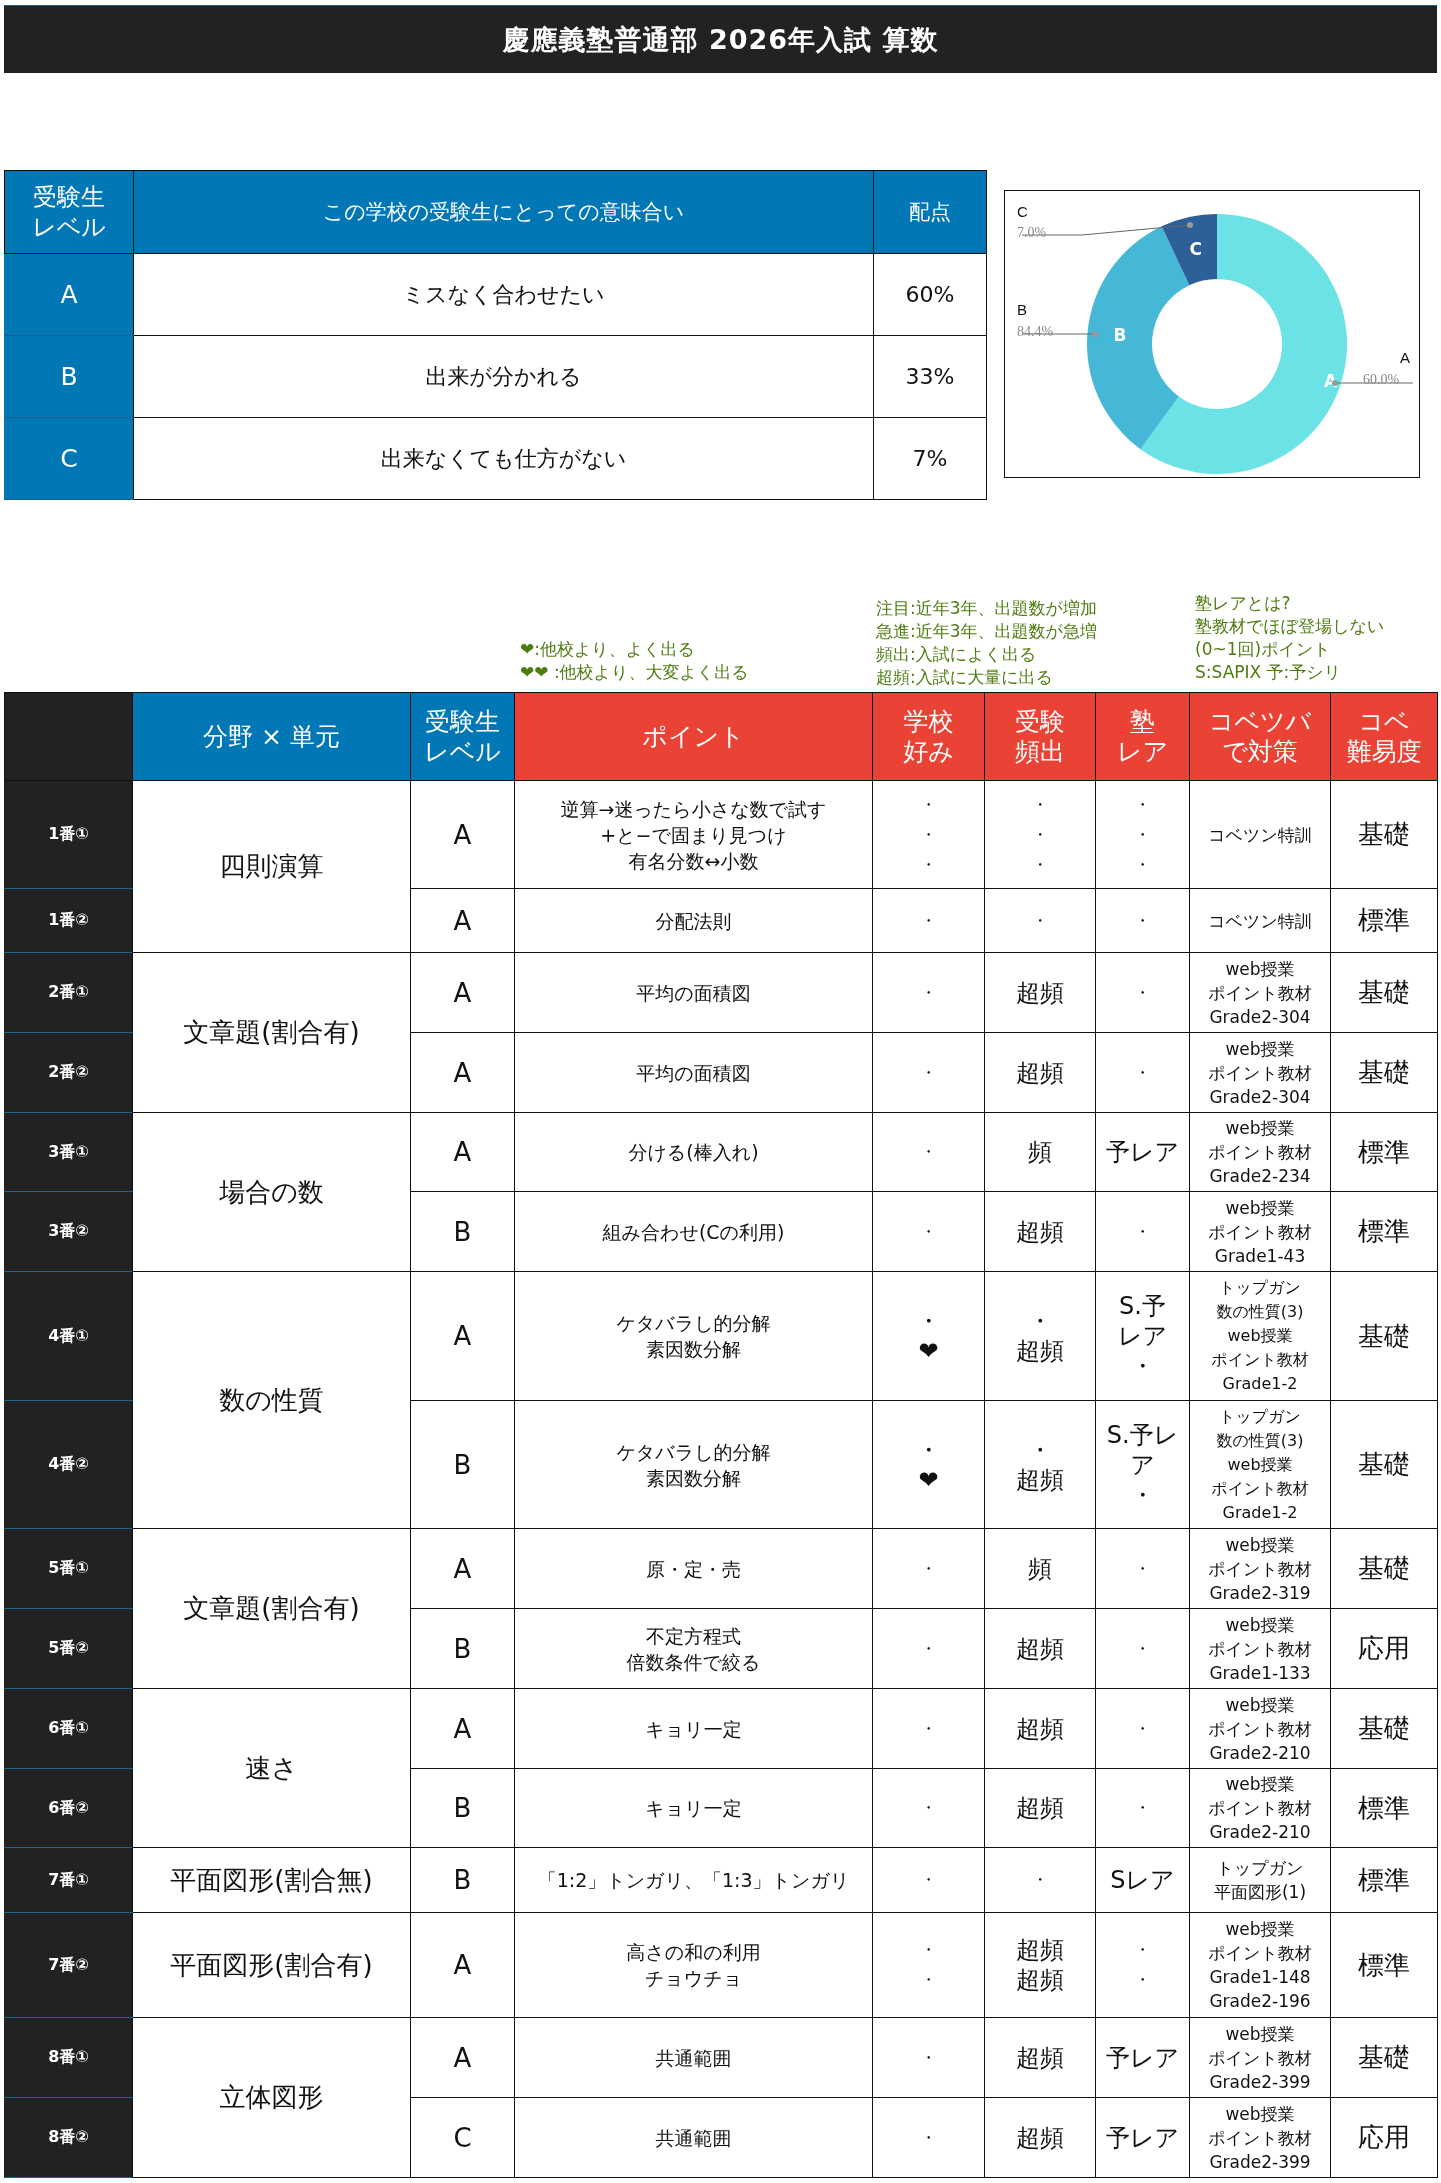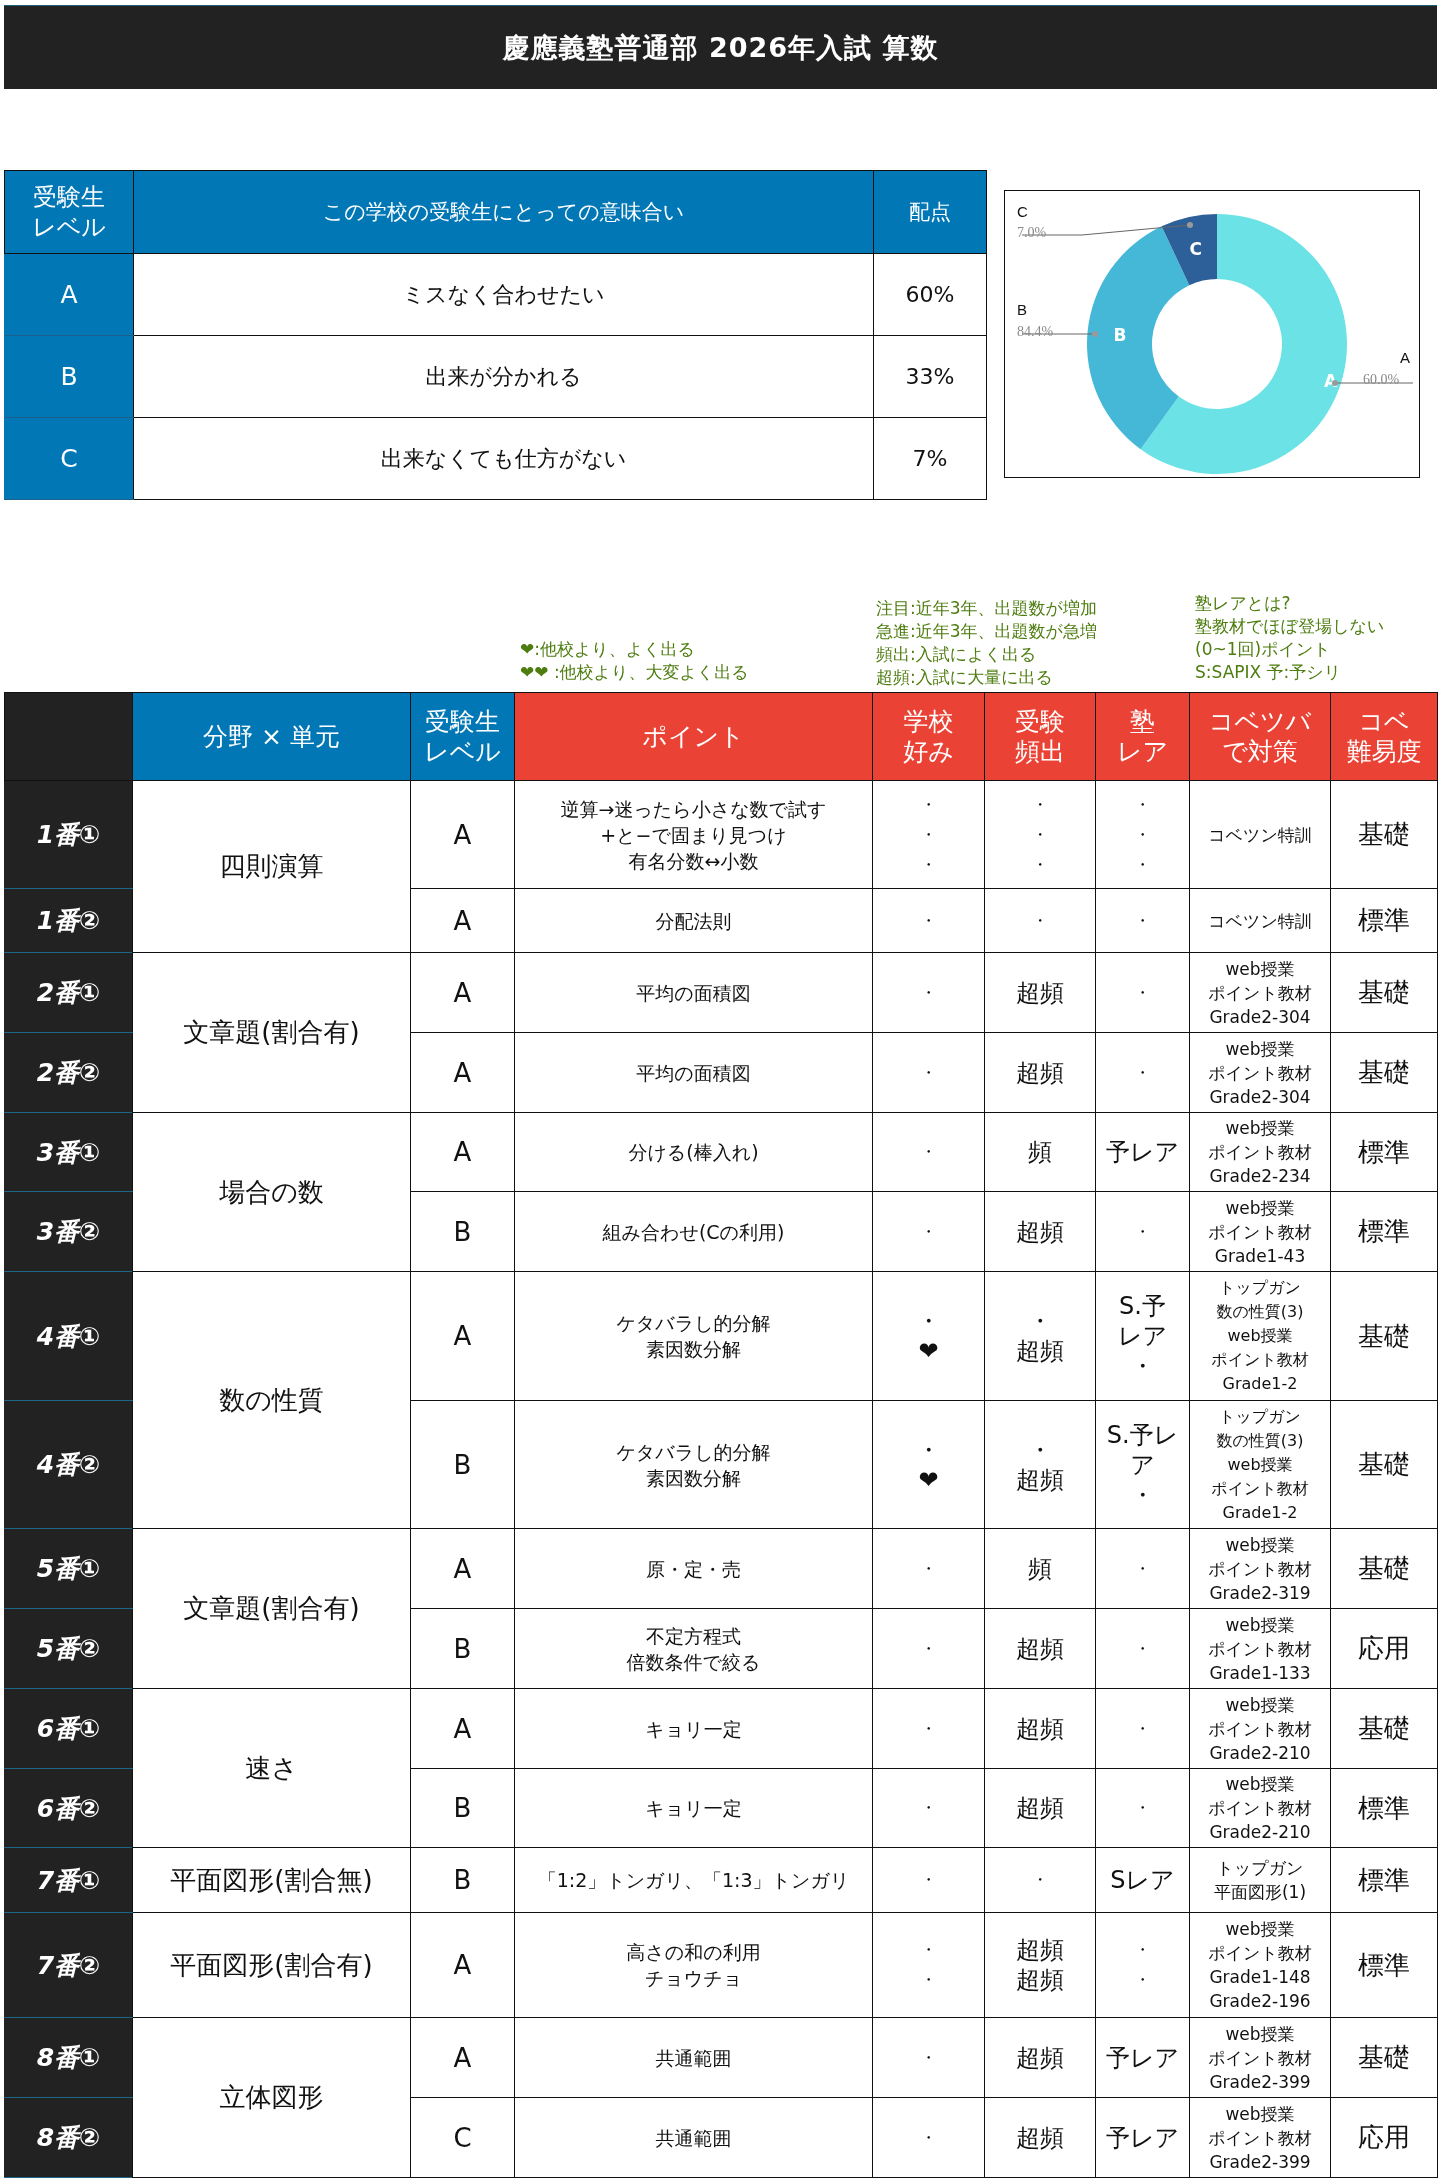--- a/index.html
+++ b/index.html
@@ -1,20 +1,20 @@
 <!DOCTYPE html>
 <html><head>
 <meta charset="utf-8">
 <style>
   * { box-sizing: border-box; margin: 0; padding: 0; }
   html, body { width: 1441px; height: 2183px; background: #ffffff; overflow: hidden; }
   body { position: relative; font-family: "DejaVu Sans", "Liberation Sans", sans-serif; color: #111; }
 
   .title-bar {
-    position: absolute; left: 4px; top: 5px; width: 1433px; height: 84px;
+    position: absolute; left: 4px; top: 5px; width: 1433px; height: 68px;
     background: #222222; border-top: 1px solid #1f5f75; color: #fff;
     display: flex; align-items: center; justify-content: center;
     font-size: 27px; font-weight: bold; letter-spacing: 1px;
   }
 
   
   .summary { position: absolute; left: 4px; top: 170px; width: 982px; border-collapse: collapse; table-layout: fixed; }
   .summary td, .summary th { border: 1.5px solid #111; text-align: center; vertical-align: middle; }
   .summary th { background: #0277b6; color: #fff; font-weight: normal; height: 83px; font-size: 21px; }
   .summary th.lvl { font-size: 24px; line-height: 30px; border-right: 1.5px solid #111; }
@@ -30,21 +30,21 @@
   
   .legend { position: absolute; font-size: 17px; color: #4d7c0f; line-height: 23px; white-space: nowrap; }
 
   
   .main { position: absolute; left: 4px; top: 692px; border-collapse: collapse; table-layout: fixed; }
   .main td, .main th { border: 1.5px solid #111; text-align: center; vertical-align: middle; background: #fff; }
   .main th { color: #fff; font-weight: normal; font-size: 25px; line-height: 30px; height: 88px; }
   .main th.blue { background: #0277b6; }
   .main th.red { background: #ea4235; }
   .main th.dark { background: #222222; }
-  .main td.rl { background: #222222; color: #fff; font-size: 25px; font-weight: bold; border-color: #222; border-bottom: 1.5px solid #1d6685; border-right: 1.5px solid #111; font-style: italic; }
+  .main td.rl { background: #222222; color: #fff; font-size: 16px; font-weight: bold; border-color: #222; border-bottom: 1.5px solid #1d6685; border-right: 1.5px solid #111; }
   .main td.unit { font-size: 26px; }
   .main td.lv { font-size: 26px; }
   .main td.pt { font-size: 19px; line-height: 26px; }
   .main td.mark { font-size: 24px; line-height: 30px; }
   .main td.mark.sm { font-size: 16px; }
   .main td.kb { font-size: 17px; line-height: 24px; }
   .main td.kb.small { font-size: 16px; }
   .main td.diff { font-size: 26px; }
   .ml { display: block; white-space: pre-line; }
 </style>

